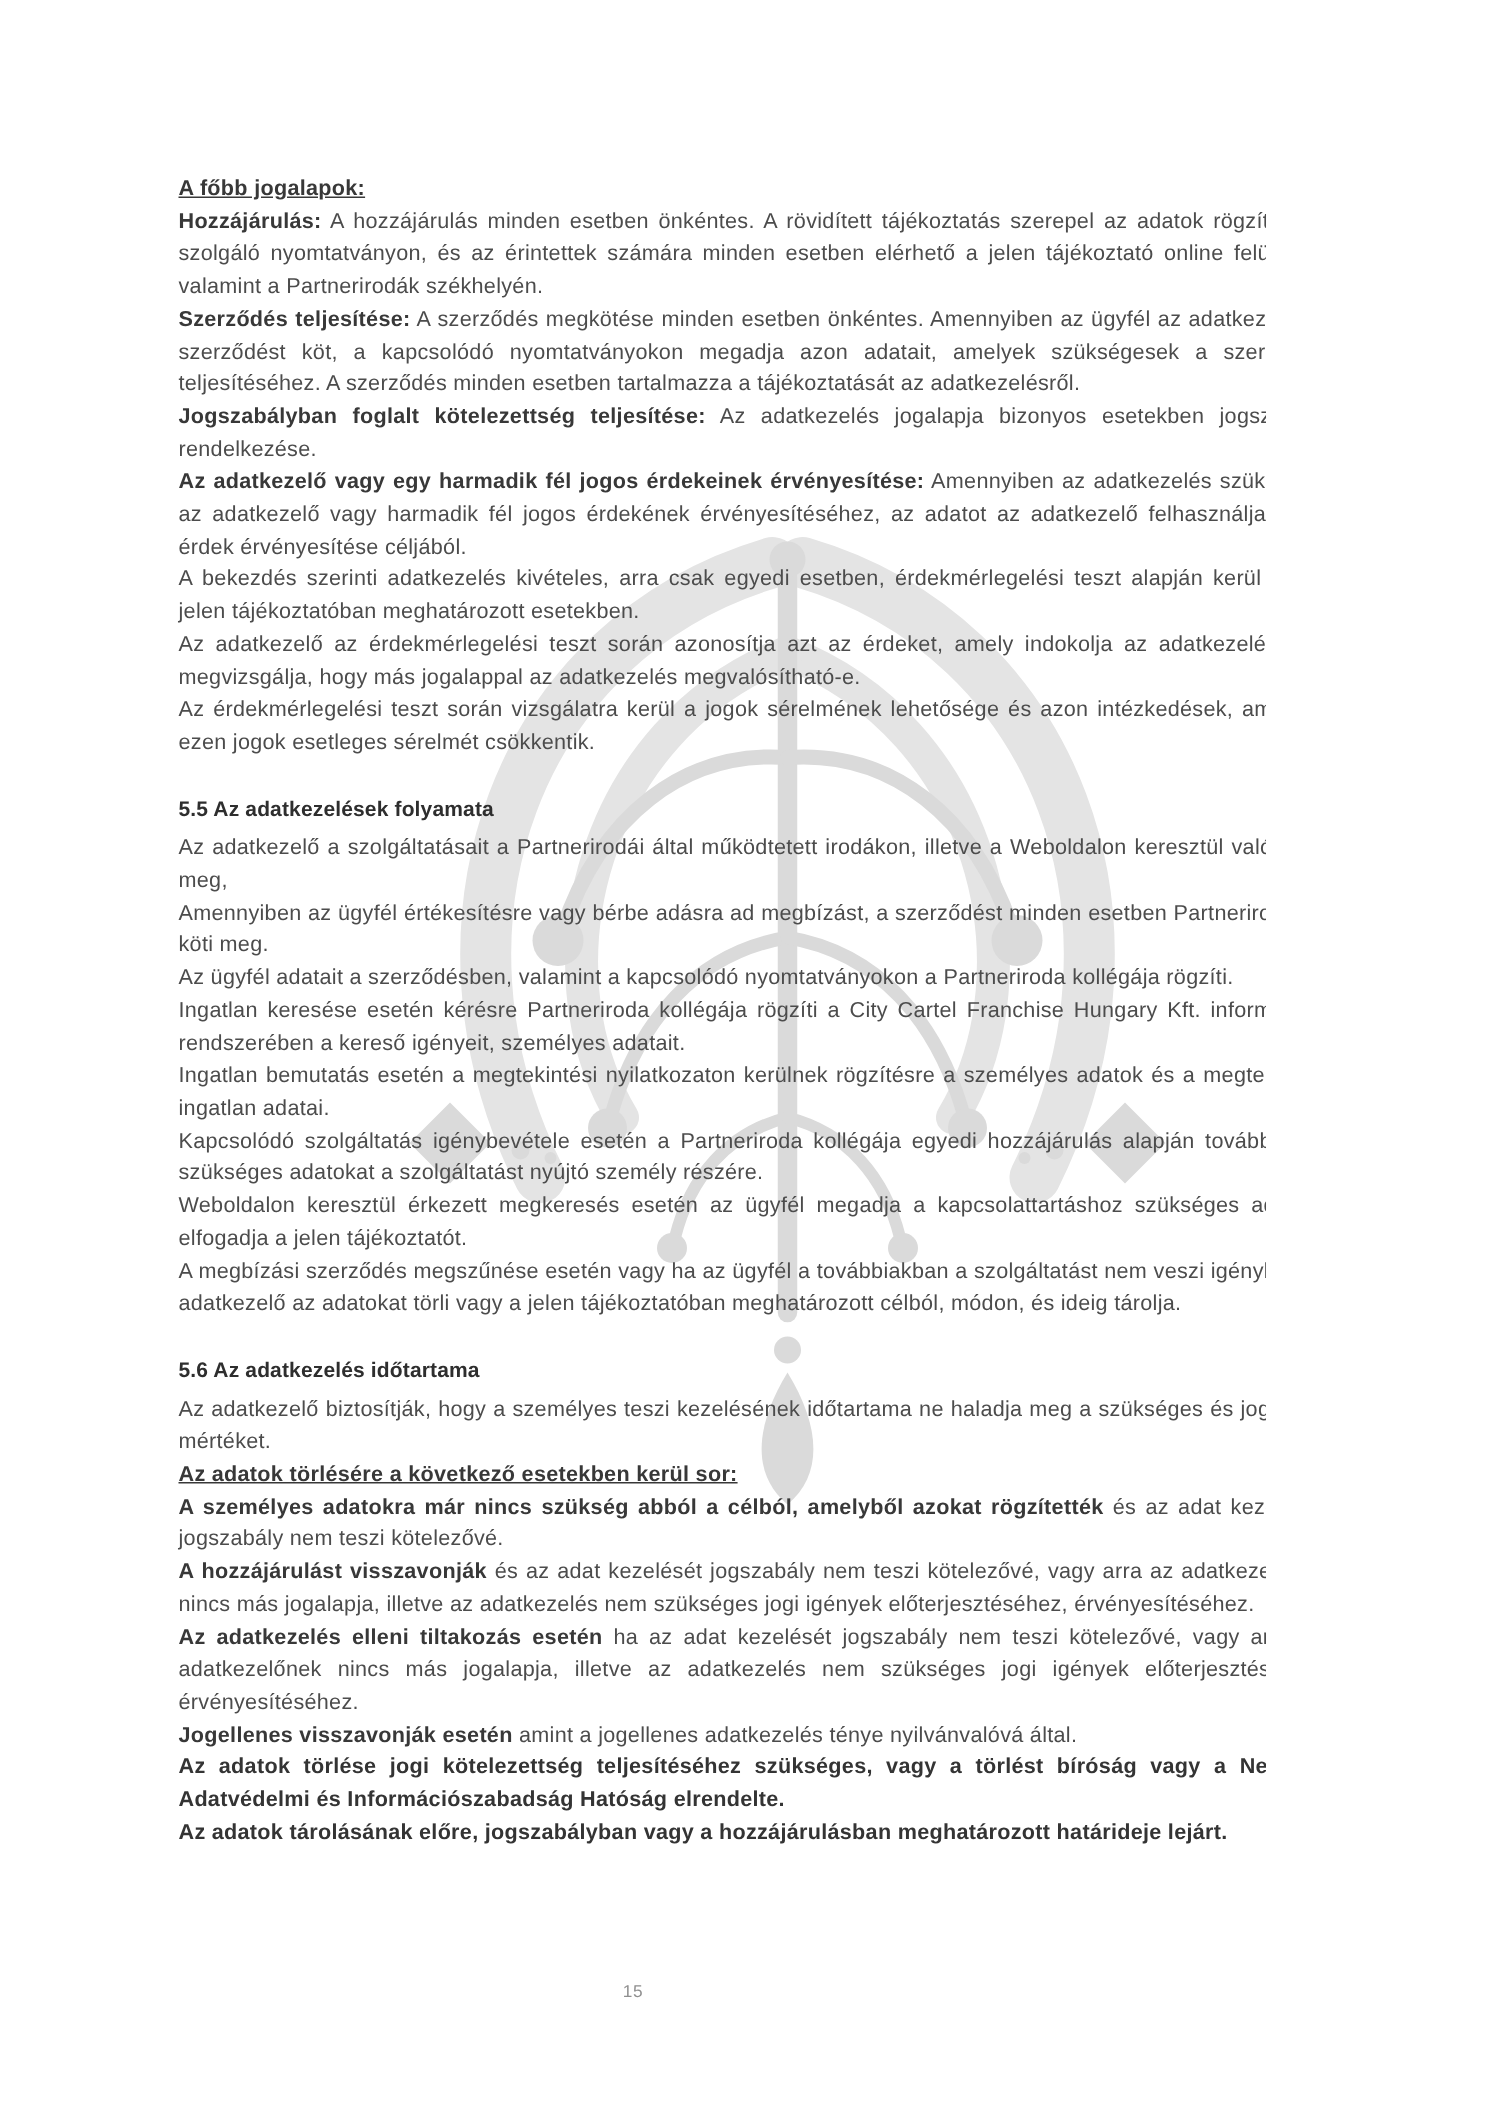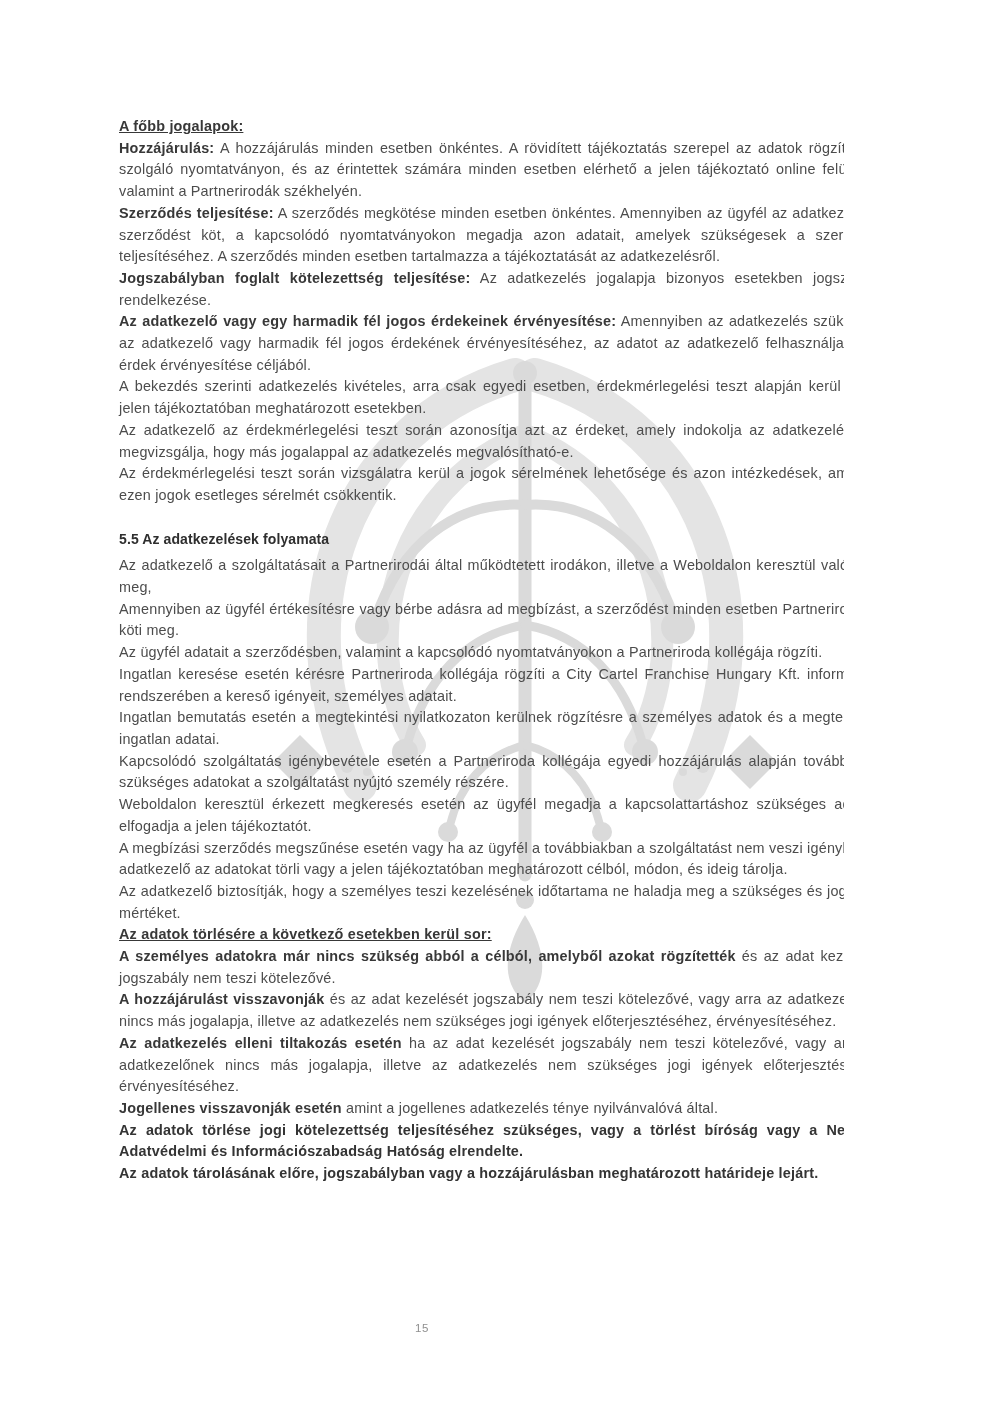--- a/index.html
+++ b/index.html
@@ -128,20 +128,21 @@
       <p>Az érdekmérlegelési teszt során vizsgálatra kerül a jogok sérelmének lehetősége és azon intézkedések, amelyek ezen jogok esetleges sérelmét csökkentik.</p>
       <h2 class="heading">5.5 Az adatkezelések folyamata</h2>
       <p>Az adatkezelő a szolgáltatásait a Partnerirodái által működtetett irodákon, illetve a Weboldalon keresztül valósítják meg,</p>
       <p>Amennyiben az ügyfél értékesítésre vagy bérbe adásra ad megbízást, a szerződést minden esetben Partnerirodával köti meg.</p>
       <p>Az ügyfél adatait a szerződésben, valamint a kapcsolódó nyomtatványokon a Partneriroda kollégája rögzíti.</p>
       <p>Ingatlan keresése esetén kérésre Partneriroda kollégája rögzíti a City Cartel Franchise Hungary Kft. informatikai rendszerében a kereső igényeit, személyes adatait.</p>
       <p>Ingatlan bemutatás esetén a megtekintési nyilatkozaton kerülnek rögzítésre a személyes adatok és a megtekintett ingatlan adatai.</p>
       <p>Kapcsolódó szolgáltatás igénybevétele esetén a Partneriroda kollégája egyedi hozzájárulás alapján továbbítja a szükséges adatokat a szolgáltatást nyújtó személy részére.</p>
       <p>Weboldalon keresztül érkezett megkeresés esetén az ügyfél megadja a kapcsolattartáshoz szükséges adatait, elfogadja a jelen tájékoztatót.</p>
       <p>A megbízási szerződés megszűnése esetén vagy ha az ügyfél a továbbiakban a szolgáltatást nem veszi igénybe, az adatkezelő az adatokat törli vagy a jelen tájékoztatóban meghatározott célból, módon, és ideig tárolja.</p>
+      <h2 class="heading">5.6 Az adatkezelés időtartama</h2>
       <p>Az adatkezelő biztosítják, hogy a személyes teszi kezelésének időtartama ne haladja meg a szükséges és jogszerű mértéket.</p>
       <p><span class="lead underline">Az adatok törlésére a következő esetekben kerül sor:</span></p>
       <p><span class="lead">A személyes adatokra már nincs szükség abból a célból, amelyből azokat rögzítették</span><span> és az adat kezelését jogszabály nem teszi kötelezővé.</span></p>
       <p><span class="lead">A hozzájárulást visszavonják</span><span> és az adat kezelését jogszabály nem teszi kötelezővé, vagy arra az adatkezelőnek nincs más jogalapja, illetve az adatkezelés nem szükséges jogi igények előterjesztéséhez, érvényesítéséhez.</span></p>
       <p><span class="lead">Az adatkezelés elleni tiltakozás esetén</span><span> ha az adat kezelését jogszabály nem teszi kötelezővé, vagy arra az adatkezelőnek nincs más jogalapja, illetve az adatkezelés nem szükséges jogi igények előterjesztéséhez, érvényesítéséhez.</span></p>
       <p><span class="lead">Jogellenes visszavonják esetén</span><span> amint a jogellenes adatkezelés ténye nyilvánvalóvá által.</span></p>
       <p class="bold-full">Az adatok törlése jogi kötelezettség teljesítéséhez szükséges, vagy a törlést bíróság vagy a Nemzeti Adatvédelmi és Információszabadság Hatóság elrendelte.</p>
       <p class="bold-full">Az adatok tárolásának előre, jogszabályban vagy a hozzájárulásban meghatározott határideje lejárt.</p>
     </main>
 

